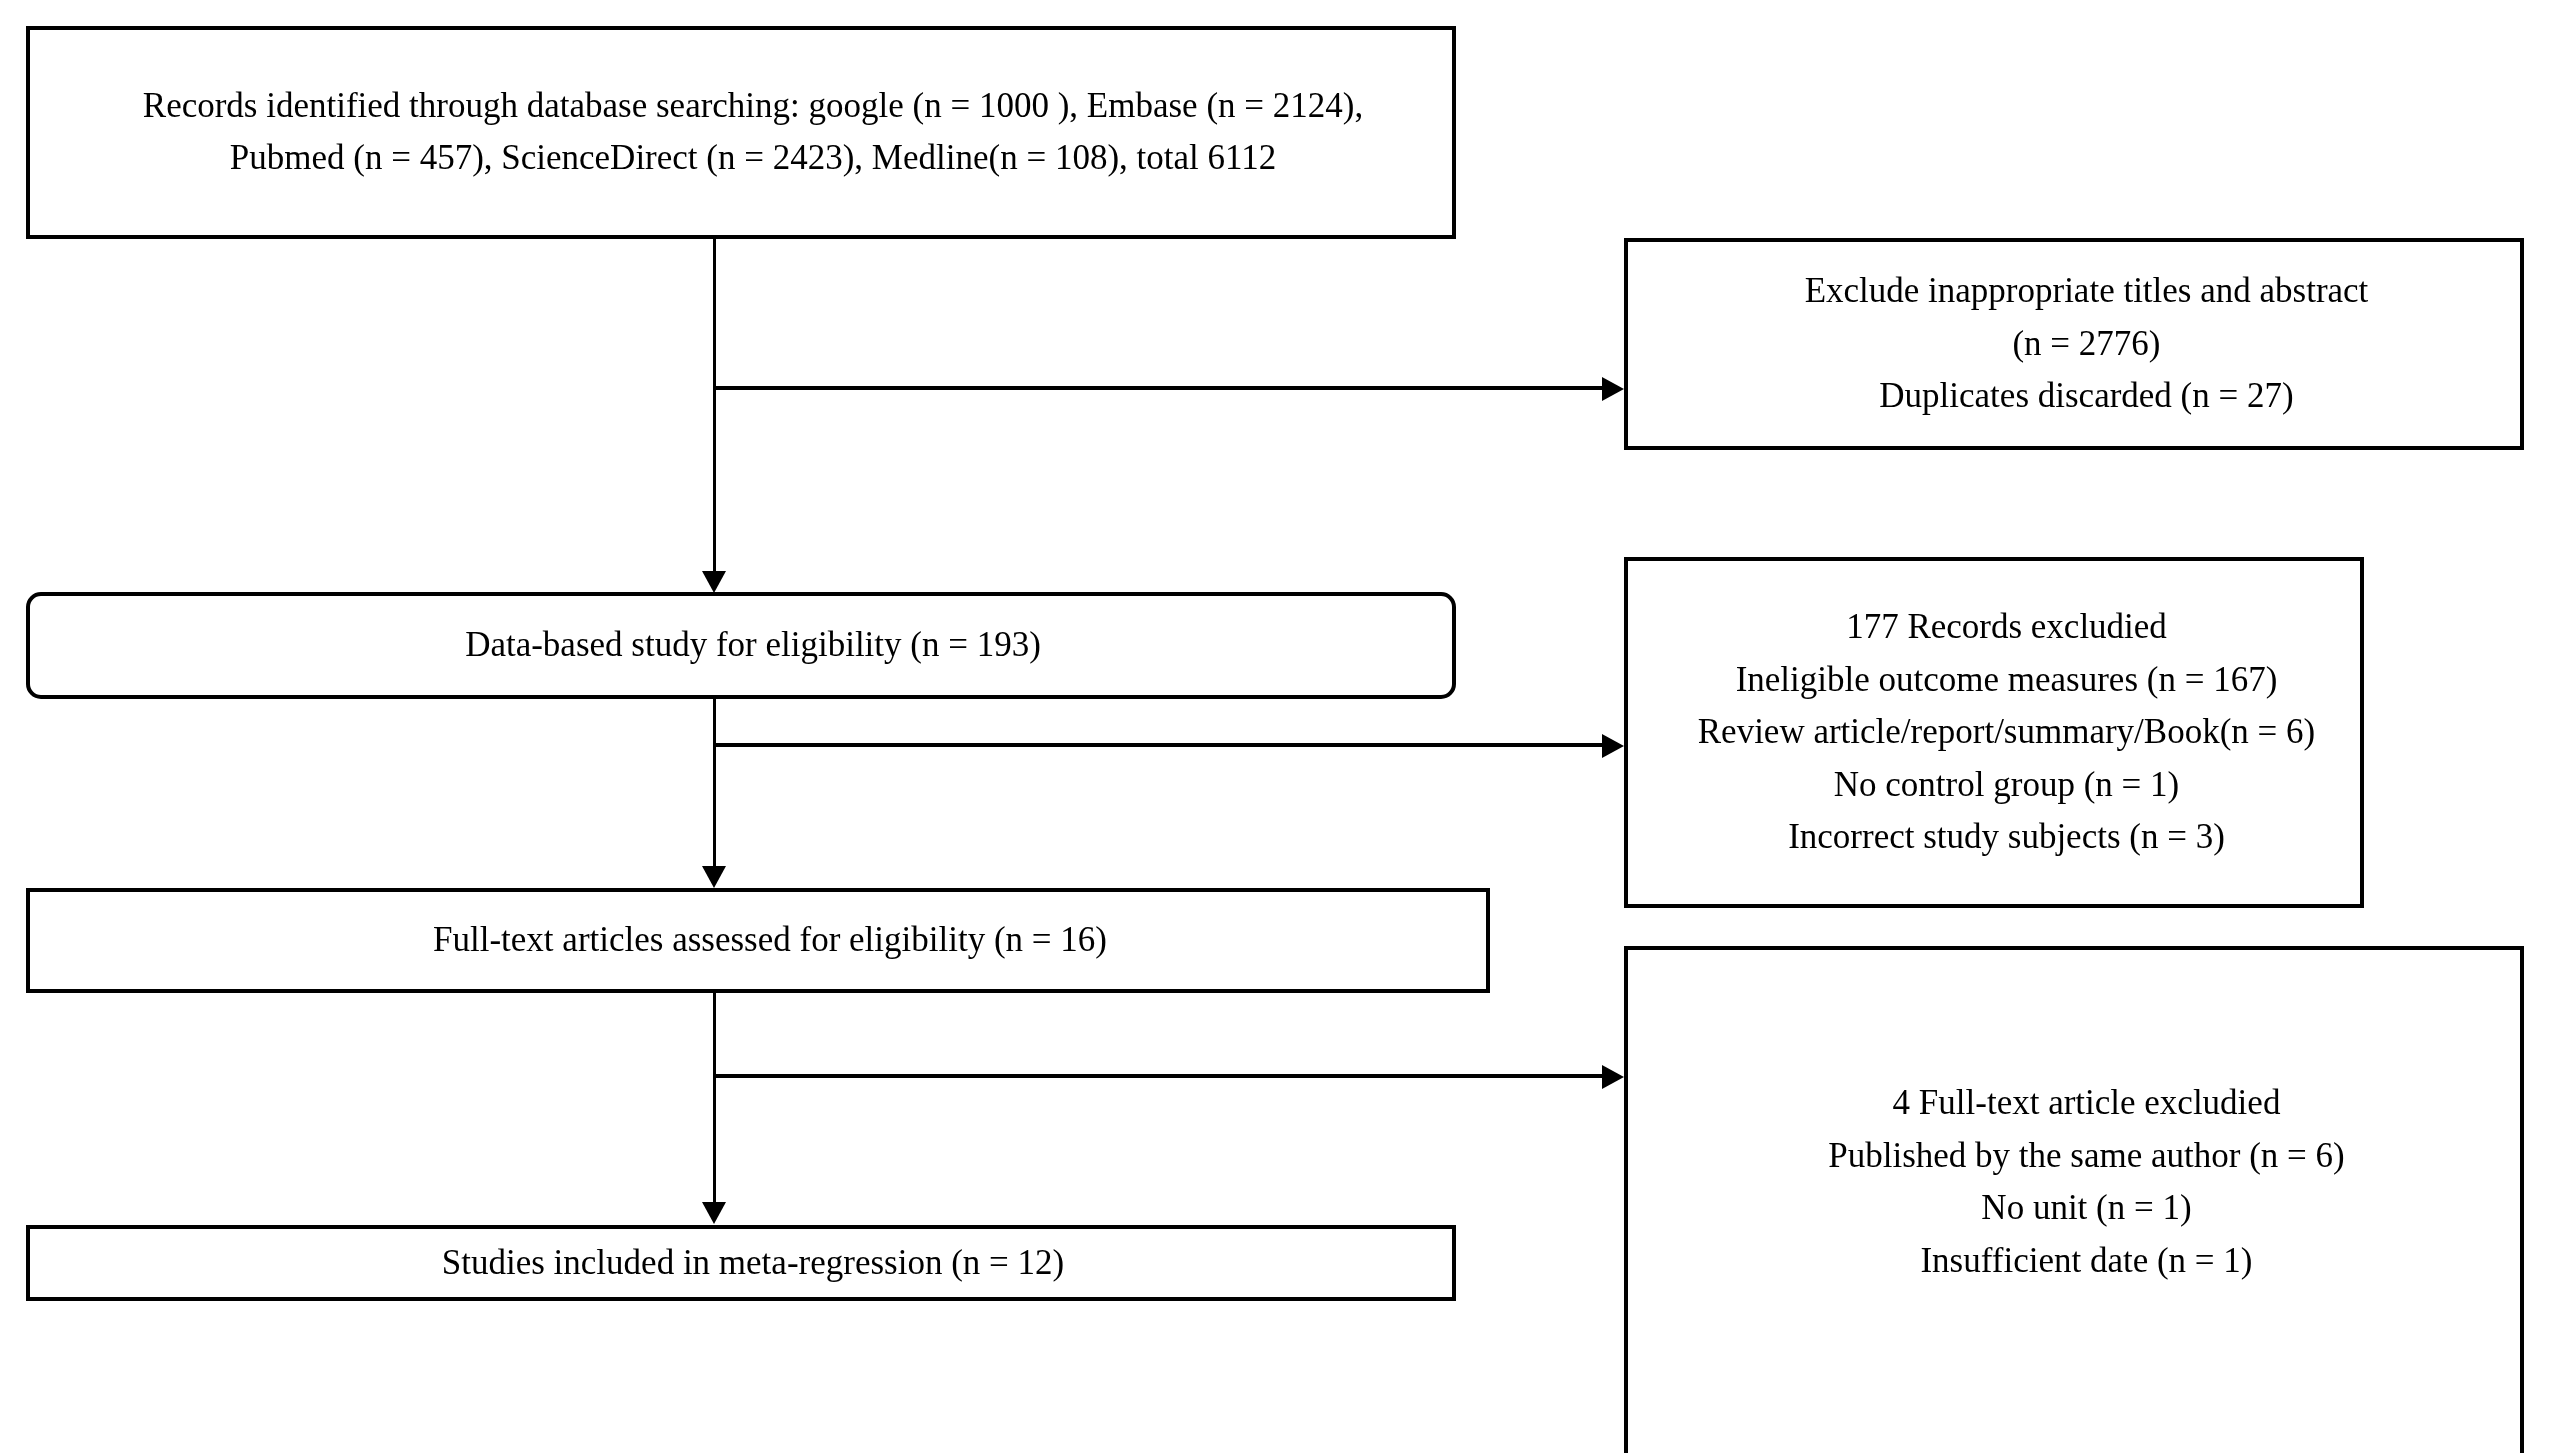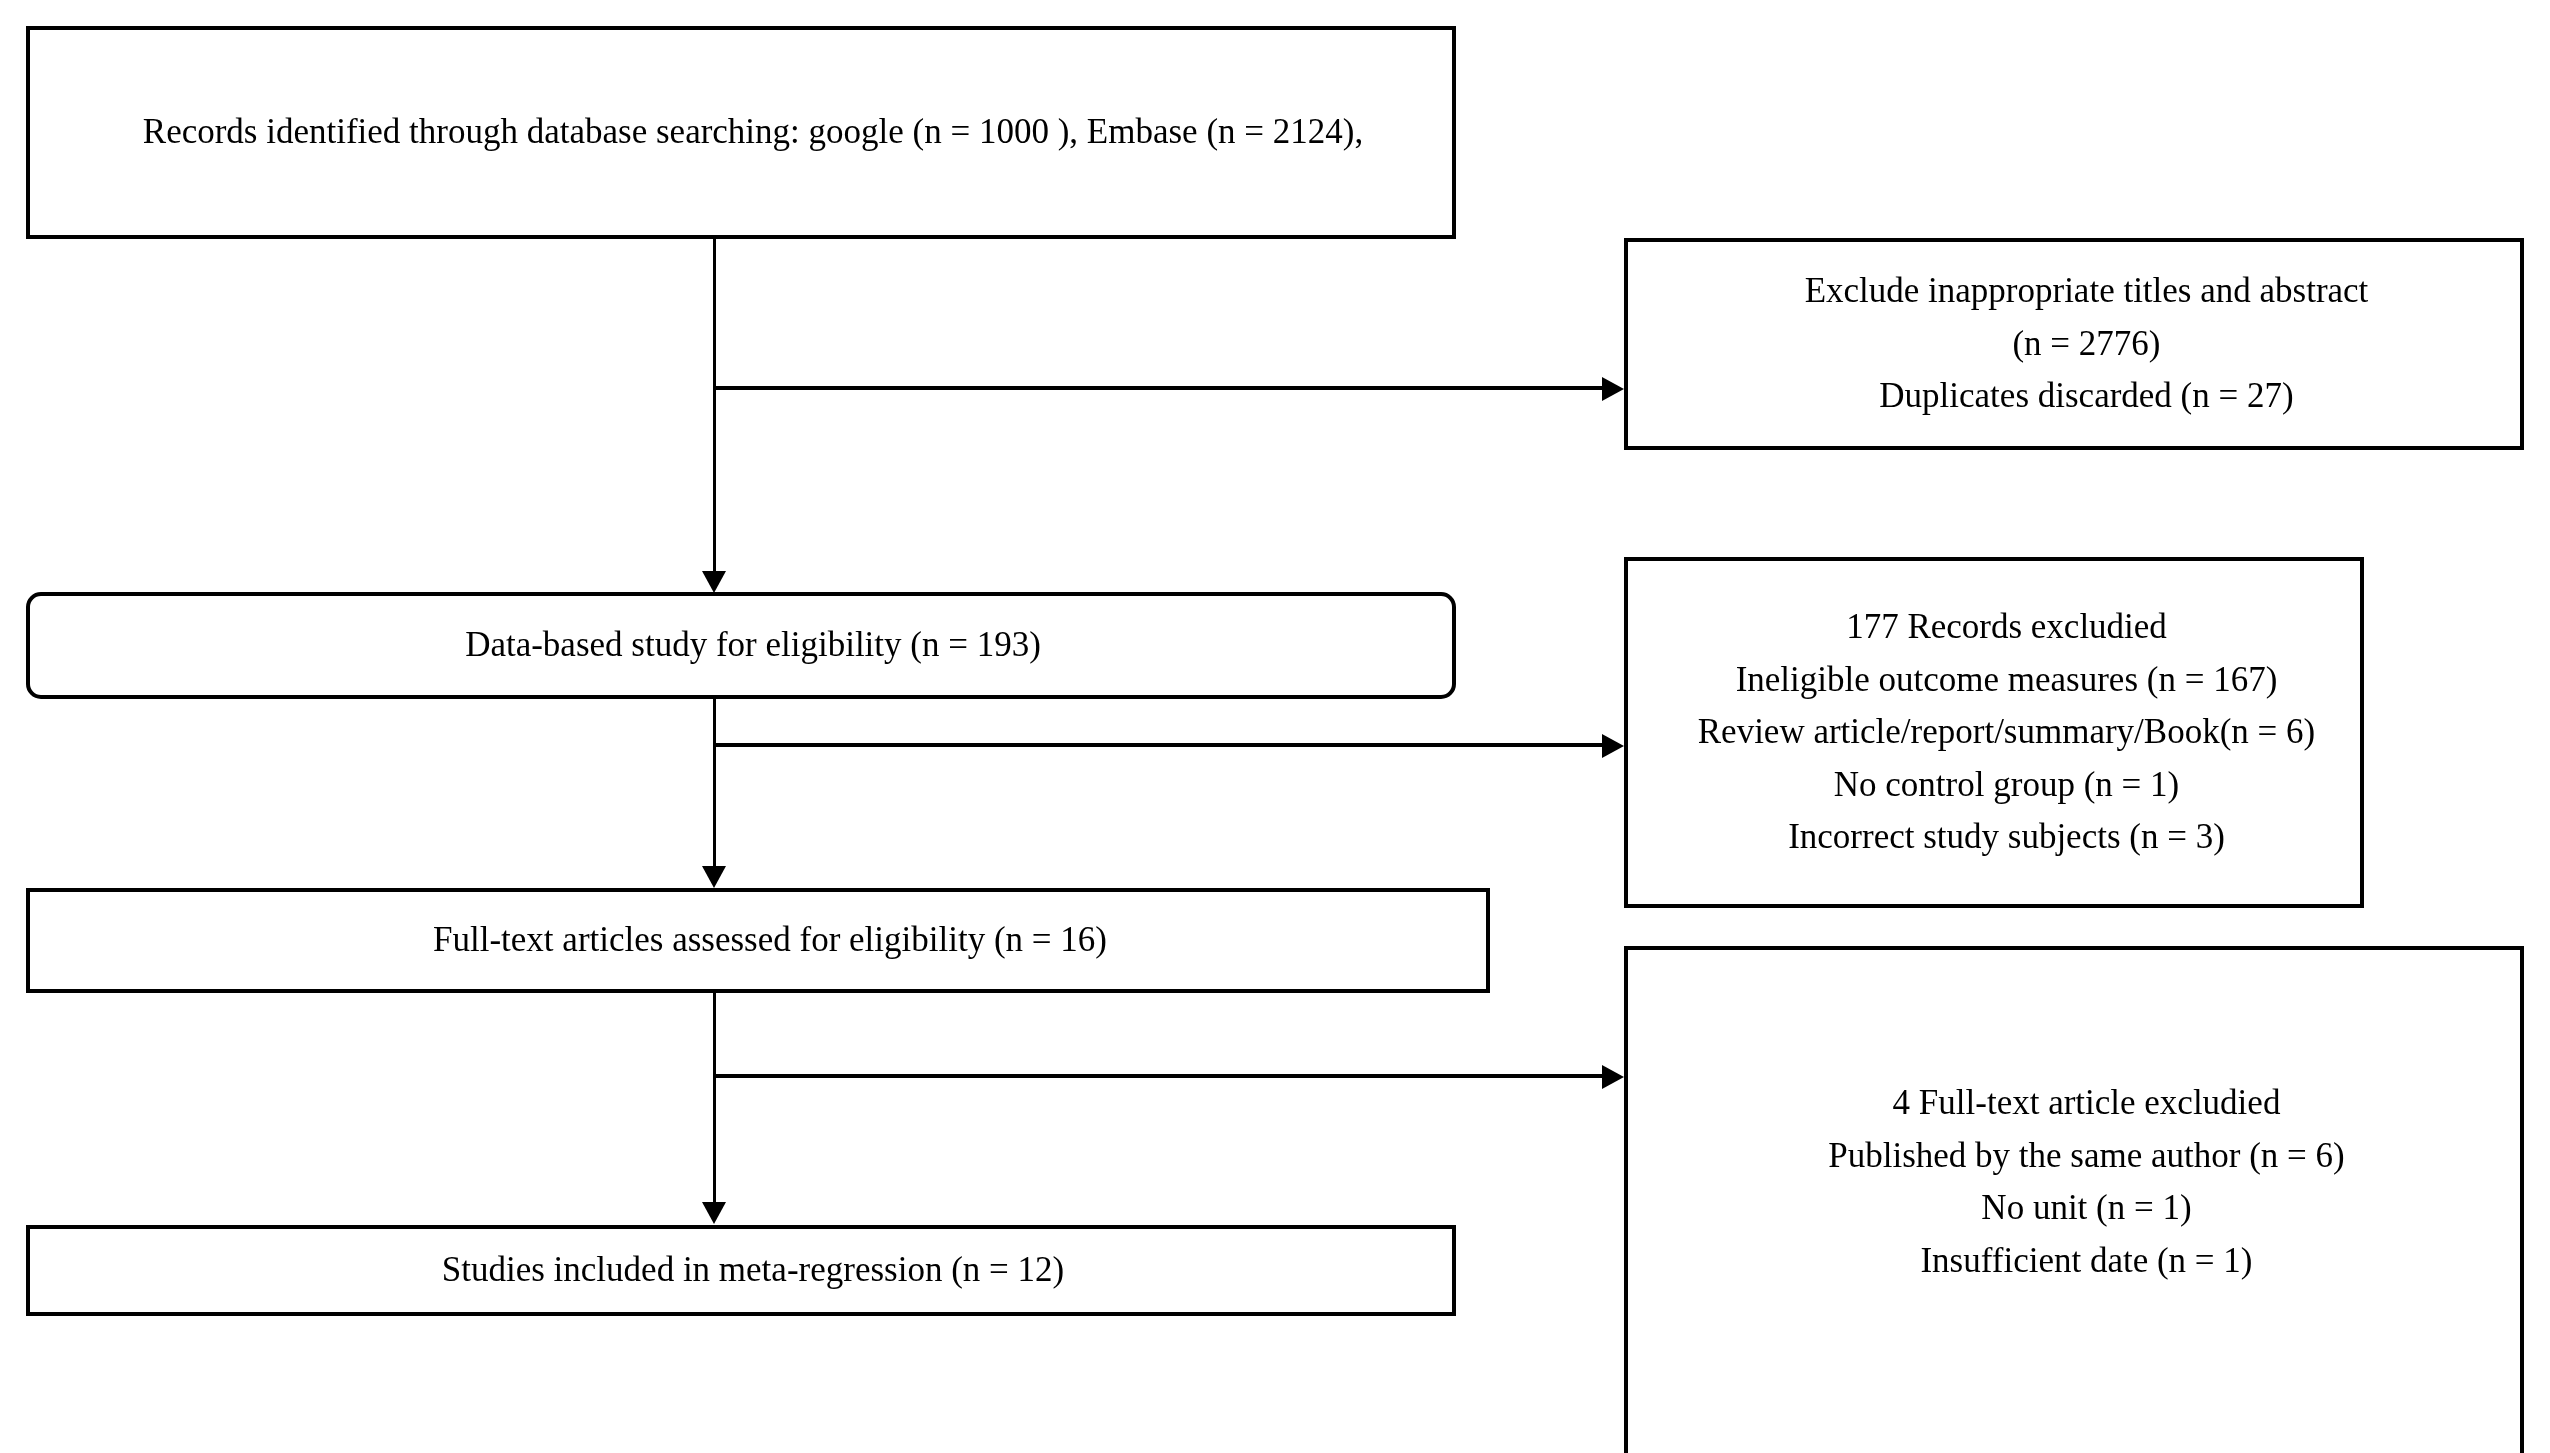--- a/index.html
+++ b/index.html
@@ -33,21 +33,21 @@
     text-align: center;
     font-size: 35px;
     line-height: 1.5;
   }
   .box .line { width: 100%; padding-left: 25px; }
 
   
   #box-records   { left: 25.5px;  top: 25.5px;   width: 1430px; height: 213px; }
   #box-databased { left: 25.5px;  top: 592px;  width: 1430px; height: 107px; border-radius: 15px; }
   #box-fulltext  { left: 25.5px;  top: 888px; width: 1464px; height: 105px; }
-  #box-included  { left: 25.5px;  top: 1225px; width: 1430px; height: 91px; }
+  #box-included  { left: 25.5px;  top: 1225px; width: 1430px; height: 76px; }
 
   
   #box-exclude-titles    { left: 1624px; top: 238px;  width: 900px; height: 212px; }
   #box-records-excluded  { left: 1624px; top: 557px;  width: 740px; height: 351px; }
   #box-fulltext-excluded { left: 1624px; top: 946px; width: 900px; height: 515px; padding-bottom: 43px; }
 
   
   .vline {
     position: absolute;
     left: 713px;
@@ -93,20 +93,21 @@
   #arrowright-2 { top: 734px; }
   #arrowright-3 { top: 1065px; }
 </style>
 </head>
 <body>
 
 <div class="canvas">
 
   <div class="box" id="box-records">
     <div class="line">Records identified through database searching: google (n = 1000 ), Embase (n = 2124),</div>
+    <div class="line">Pubmed (n = 457), ScienceDirect (n = 2423), Medline(n = 108), total 6112</div>
   </div>
 
   <div class="box" id="box-databased">
     <div class="line">Data-based study for eligibility (n = 193)</div>
   </div>
 
   <div class="box" id="box-fulltext">
     <div class="line">Full-text articles assessed for eligibility (n = 16)</div>
   </div>
 

